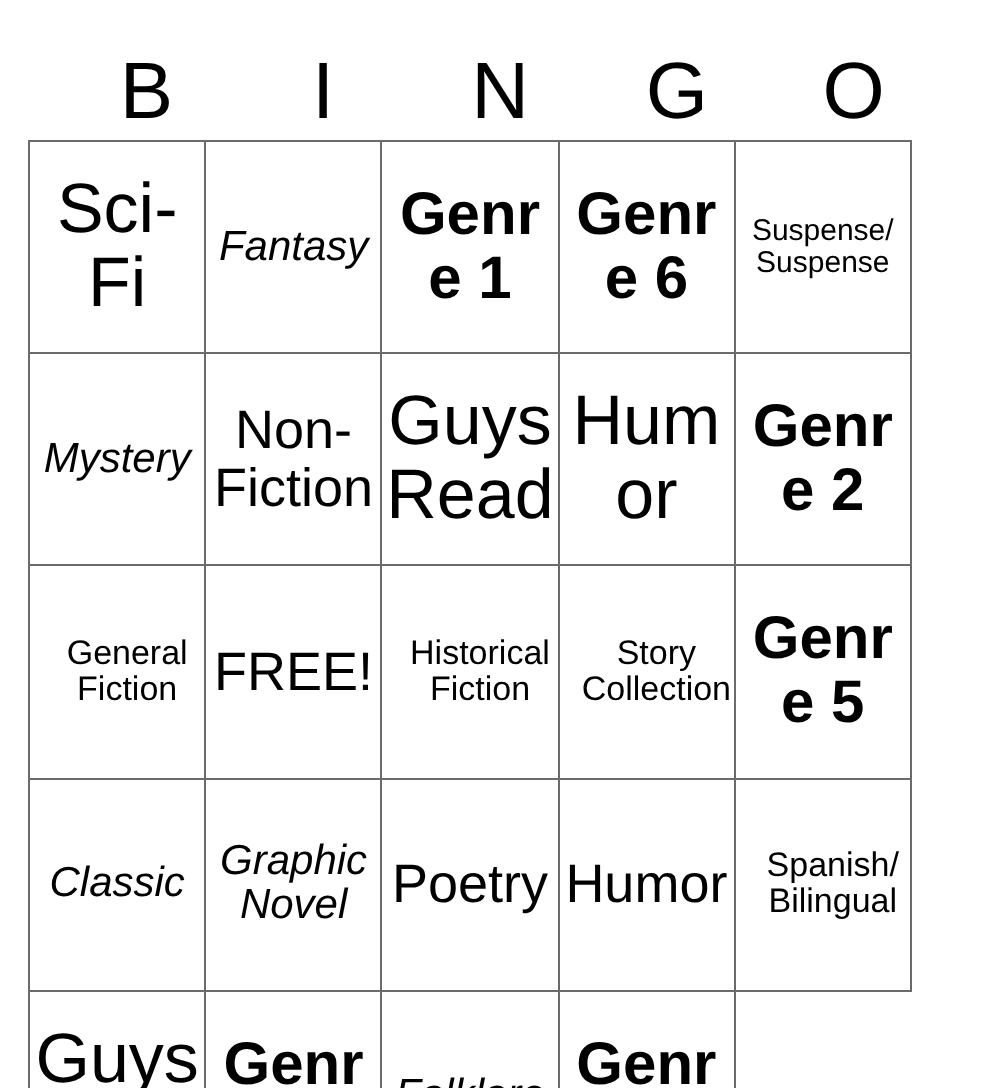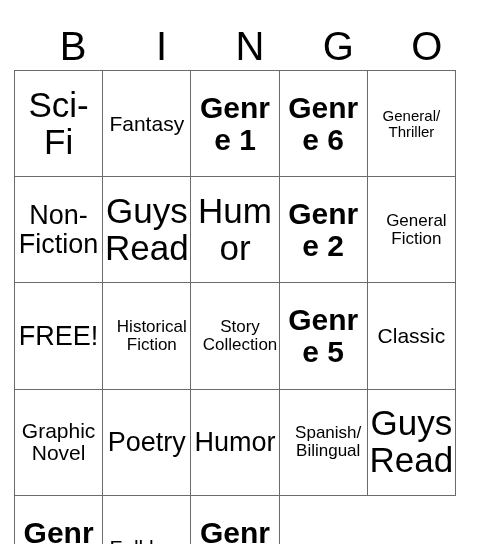--- a/index.html
+++ b/index.html
@@ -73,21 +73,21 @@
     width: 100%;
     line-height: 1.05;
     word-break: break-word;
     hyphens: none;
   }
 
   
   .sz-xl   { font-size: 35px; }
   .sz-lg   { font-size: 30px; font-weight: bold; }
   .sz-md   { font-size: 27px; }
-  .sz-sm   { font-size: 21px; }
+  .sz-sm   { font-size: 21px; font-style: italic; }
   .sz-xs   { font-size: 17px; margin-left: 10px; }
   .sz-xxs  { font-size: 15px; }
 </style>
 </head>
 <body>
 
 <div class="card">
 
   <div class="header-row">
     <div class="header-cell">
@@ -114,21 +114,24 @@
       <div class="cell">
         <span class="cell-text sz-sm">Fantasy</span>
       </div>
       <div class="cell">
         <span class="cell-text sz-lg">Genre 1</span>
       </div>
       <div class="cell">
         <span class="cell-text sz-lg">Genre 6</span>
       </div>
       <div class="cell">
-        <span class="cell-text sz-xxs">General/ Thriller</span>
+        <span class="cell-text sz-xxs">Suspense/ Suspense</span>
+      </div>
+      <div class="cell">
+        <span class="cell-text sz-sm">Mystery</span>
       </div>
       <div class="cell">
         <span class="cell-text sz-md">Non- Fiction</span>
       </div>
       <div class="cell">
         <span class="cell-text sz-xl">Guys Read</span>
       </div>
       <div class="cell">
         <span class="cell-text sz-xl">Humor</span>
       </div>

